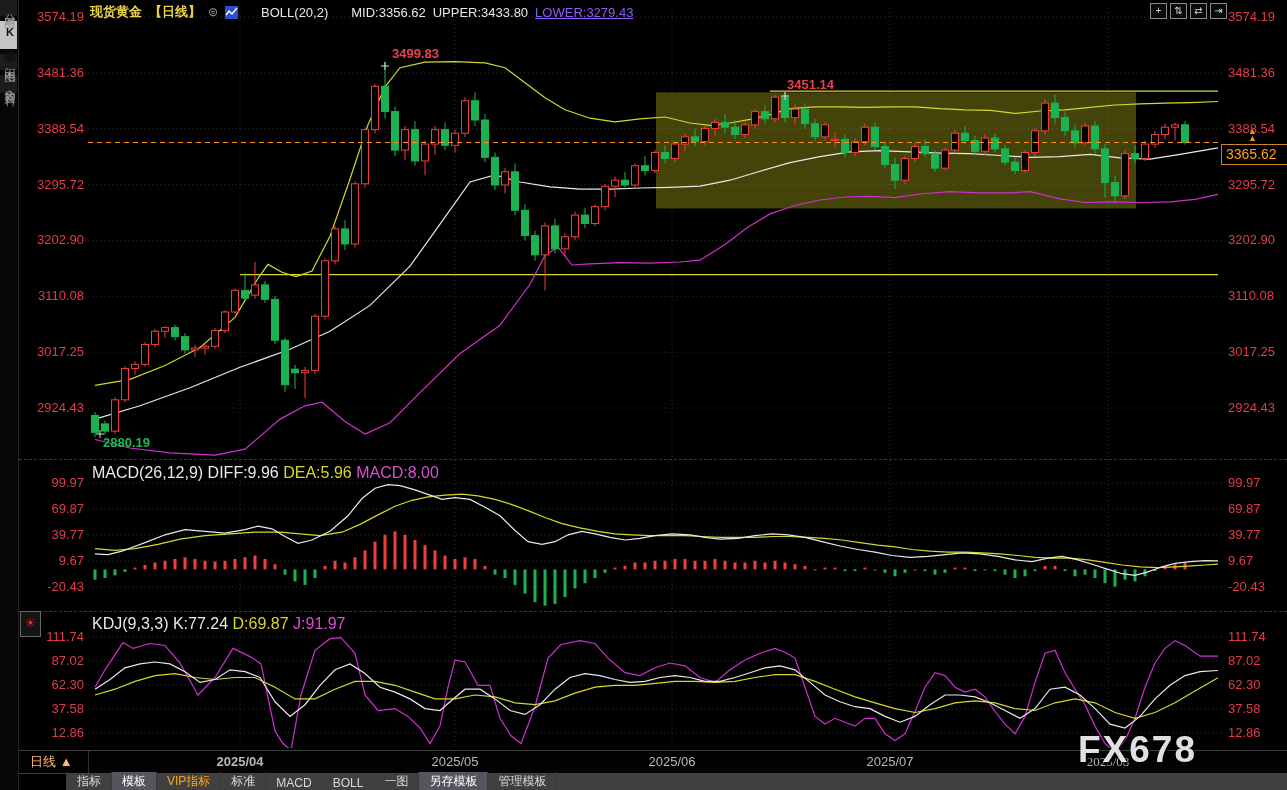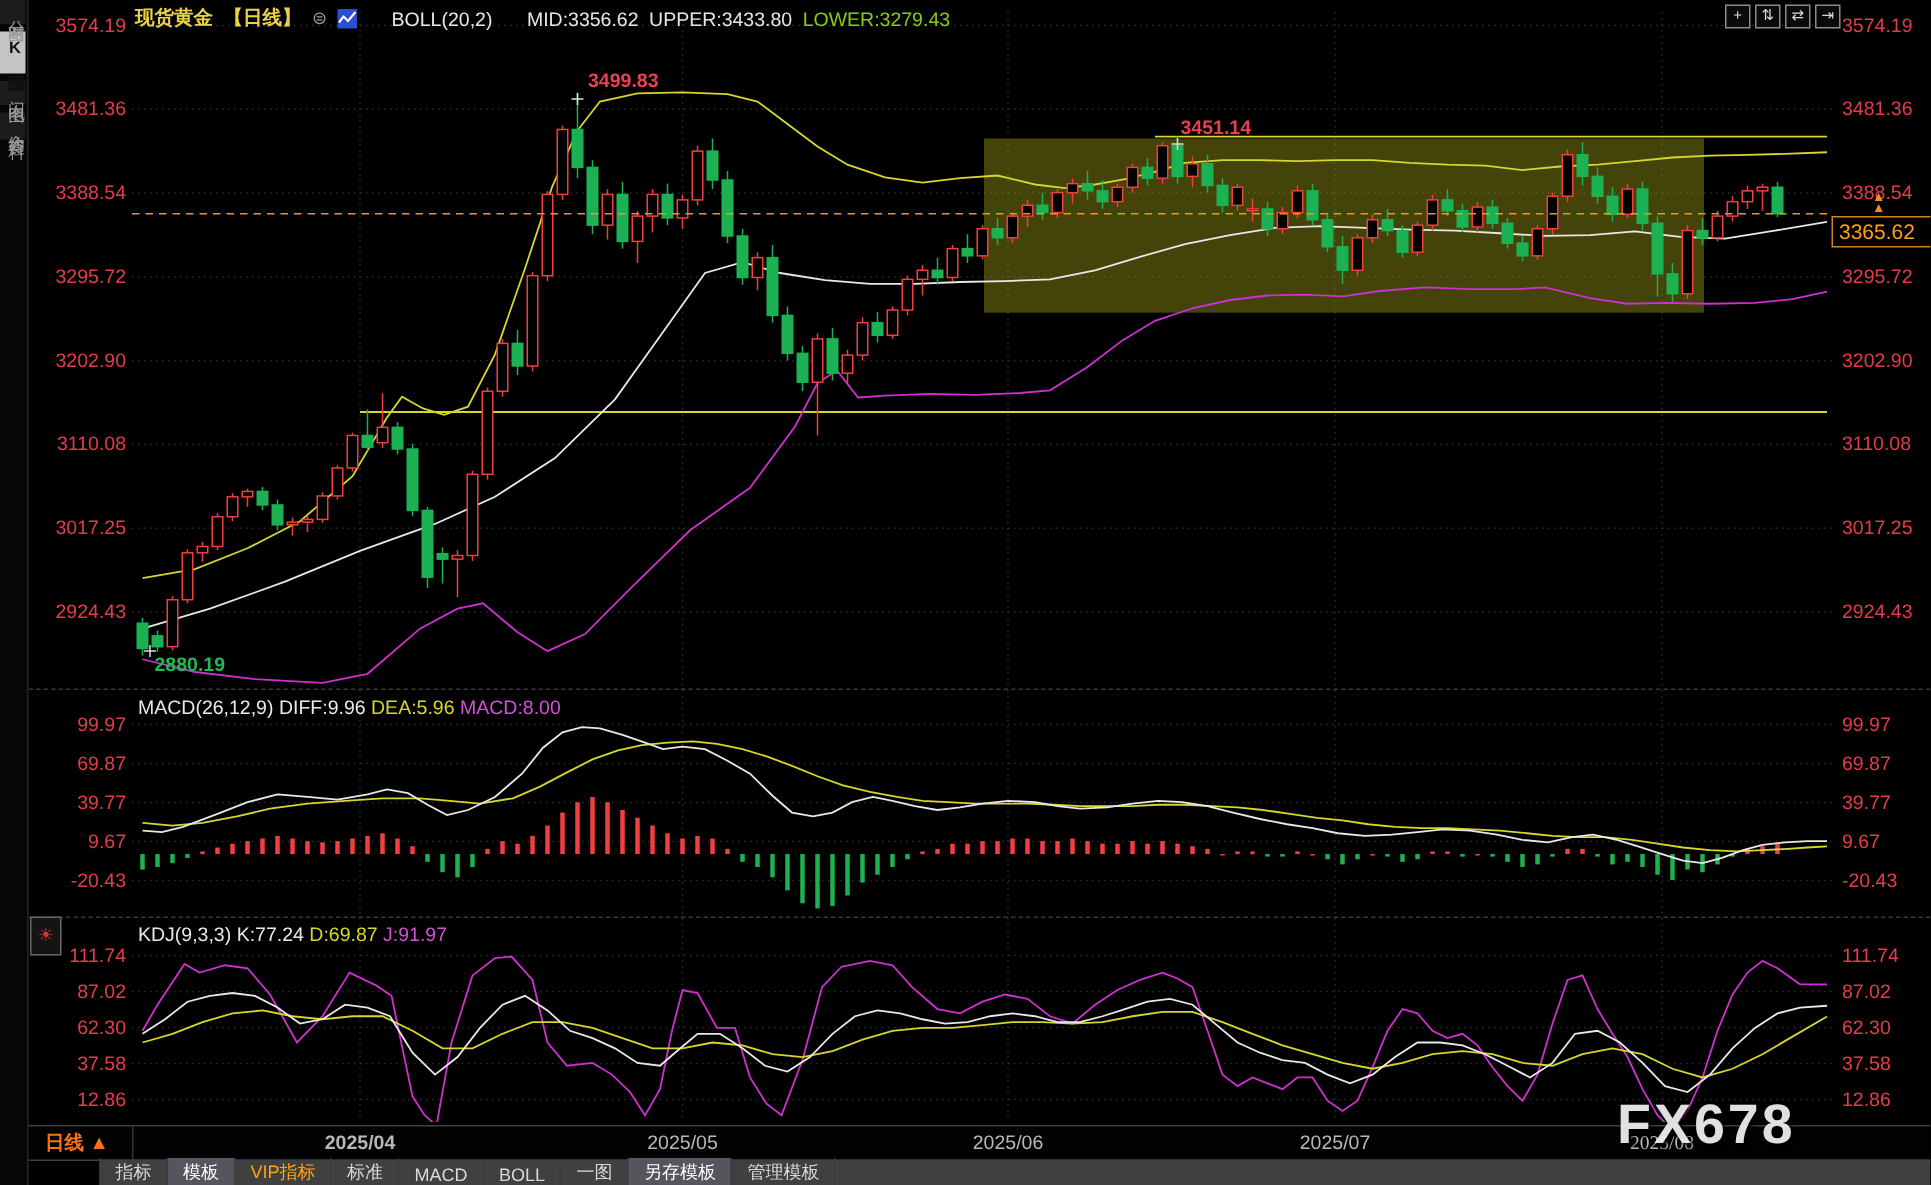--- a/index.html
+++ b/index.html
@@ -12,41 +12,41 @@
   .side-tab{writing-mode:vertical-rl;text-orientation:upright;width:17px;padding:5px 0;margin-bottom:5px;
     background:#1c1c1c;color:#9a9a9a;font-size:11px;letter-spacing:2px;text-align:center;cursor:pointer;}
   .side-tab.active{background:#c4c4c4;color:#111;font-weight:bold;}
 
   
   .hdr{position:absolute;left:90px;top:3px;display:flex;align-items:center;gap:7px;font-size:13px;z-index:6;white-space:nowrap;}
   .hdr .sym{color:#e8d24a;font-weight:bold;}
   .hdr .gear{color:#9a9a9a;font-size:12px;}
   .hdr .w{color:#e8e8e8;margin-left:16px;}
   .hdr .yel{color:#e5e5e5;}
-  .hdr .mag{color:#84cc16;}
+  .hdr .mag{color:#8b5cf6;text-decoration:underline;}
 
   .icongrp{position:absolute;left:1150px;top:3px;display:flex;gap:3px;z-index:6;}
   .icn{width:15px;height:14px;border:1px solid #8a8a8a;color:#d8d8d8;font-size:10px;line-height:13px;text-align:center;cursor:pointer;background:#0a0a0a;}
 
-  .panel-hdr{position:absolute;left:92px;font-size:13px;z-index:6;white-space:nowrap;}
+  .panel-hdr{position:absolute;left:92px;font-size:16px;z-index:6;white-space:nowrap;}
   .panel-hdr .w{color:#e8e8e8;} .panel-hdr .yel{color:#d6d62c;} .panel-hdr .mag{color:#d64fd6;}
   #macd-hdr{top:464px;} #kdj-hdr{top:615px;}
   .gearbox{position:absolute;left:20px;top:611px;width:19px;height:24px;border:1px solid #666;background:#141414;
     color:#e03030;font-size:12px;line-height:23px;text-align:center;z-index:6;cursor:pointer;}
 
   .sep{position:absolute;left:19px;right:0;border-top:1px dashed #383838;z-index:2;}
 
   
   .price-box{position:absolute;left:1221px;top:144px;width:62px;height:19px;border:1px solid #cf841c;background:#000;
     color:#ffa21a;font-size:14px;line-height:19px;padding-left:4px;z-index:7;}
   .price-arrow{position:absolute;left:1248px;top:128px;color:#e8941c;font-size:9px;line-height:7px;text-align:center;z-index:7;}
 
   
   .xstrip{position:absolute;left:18px;right:0;top:750px;height:22px;background:#020202;border-top:1px solid #3f3f3f;border-bottom:1px solid #3f3f3f;z-index:4;}
-  .period-cell{position:absolute;left:12px;top:2px;color:#f97316;font-size:13px;font-weight:bold;cursor:pointer;}
+  .period-cell{position:absolute;left:12px;top:2px;color:#fdba74;font-size:13px;font-weight:normal;cursor:pointer;}
   .xstrip .vline{position:absolute;left:70px;top:0;bottom:0;border-left:1px solid #333;}
   .xlabel{position:absolute;top:3px;transform:translateX(-50%);color:#b8b8b8;font-size:13px;}
 
   
   .toolbar{position:absolute;left:18px;right:0;top:773px;height:17px;background:#404040;display:flex;align-items:flex-end;font-size:12px;z-index:4;margin-left:48px;}
   .tb-item{padding:1px 10px 0 10px;color:#d8d8d8;border-right:1px solid #3a3a3a;cursor:pointer;white-space:nowrap;}
   .tb-item:first-child{border-left:1px solid #3a3a3a;}
   .tb-item.hl{background:#55555e;color:#fff;}
   .tb-item.vip{color:#ffa21a;}
 

